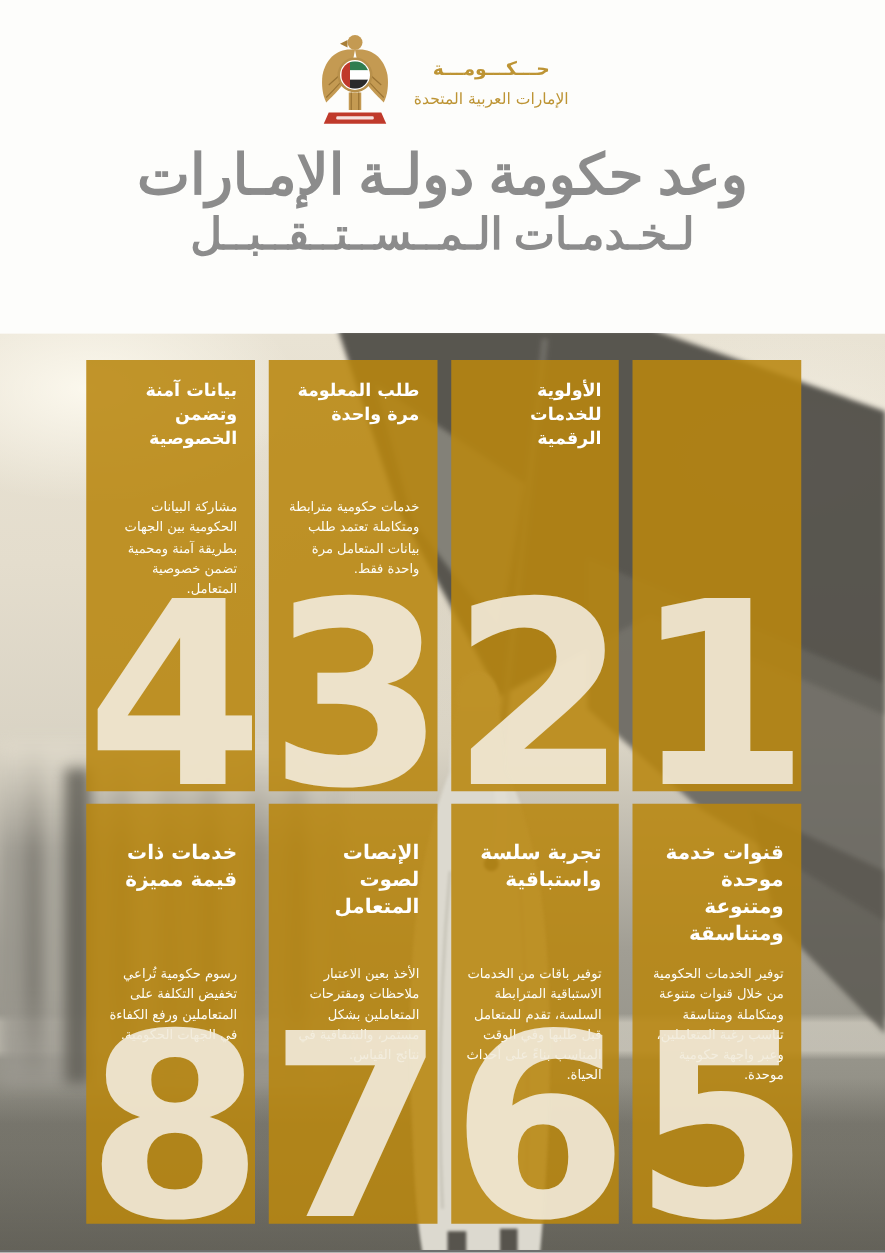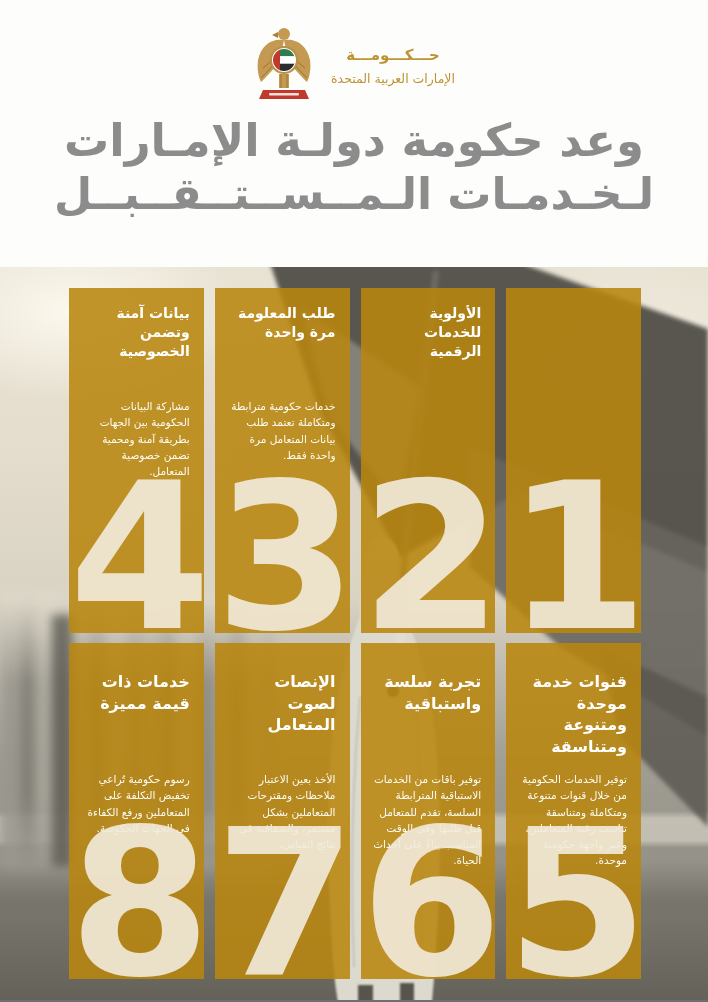--- a/index.html
+++ b/index.html
@@ -8,23 +8,23 @@
     background:#FDFDFB;overflow:hidden;
     font-family:"DejaVu Sans",sans-serif;
   }
   
   .logo-row{position:absolute;top:24px;left:0;width:100%;
     display:flex;justify-content:center;align-items:center;gap:16px;}
   .logo-text{text-align:center;color:#BD9434;direction:rtl;}
   .logo-line1{font-size:15px;font-weight:bold;letter-spacing:.5px;}
   .logo-line2{font-size:12.5px;font-weight:normal;margin-top:7px;}
   .main-title{position:absolute;top:114px;left:0;width:100%;
-    text-align:center;color:#8C8C8C;font-weight:bold;direction:rtl;}
+    text-align:center;color:#8C8C8C;font-weight:bold;direction:rtl;font-family:Liberation Serif, serif;}
   .title-line1{font-size:45px;line-height:1.18;}
-  .title-line2{font-size:44px;line-height:1.22;}
+  .title-line2{font-size:35px;line-height:1.22;}
   
   .photo{position:absolute;left:0;top:267px;width:708px;height:735px;overflow:hidden;
     background:
       radial-gradient(240px 130px at 10% 6%, rgba(255,252,242,.85), transparent 70%),
       radial-gradient(280px 150px at 88% 14%, rgba(250,246,235,.7), transparent 70%),
       radial-gradient(320px 170px at 42% 26%, rgba(213,206,189,.55), transparent 72%),
       linear-gradient(180deg, transparent 0 74%, rgba(228,223,210,.55) 75% 78%, transparent 79%),
       linear-gradient(180deg, transparent 0 81%, rgba(80,78,70,.38) 86% 100%),
       linear-gradient(180deg,#E9E3D4 0%,#E4DDCD 25%,#D9D3C4 45%,#B7B3A8 58%,#A19E94 67%,#96948A 79%,#8C8A80 89%,#6F6D64 100%);
   }

